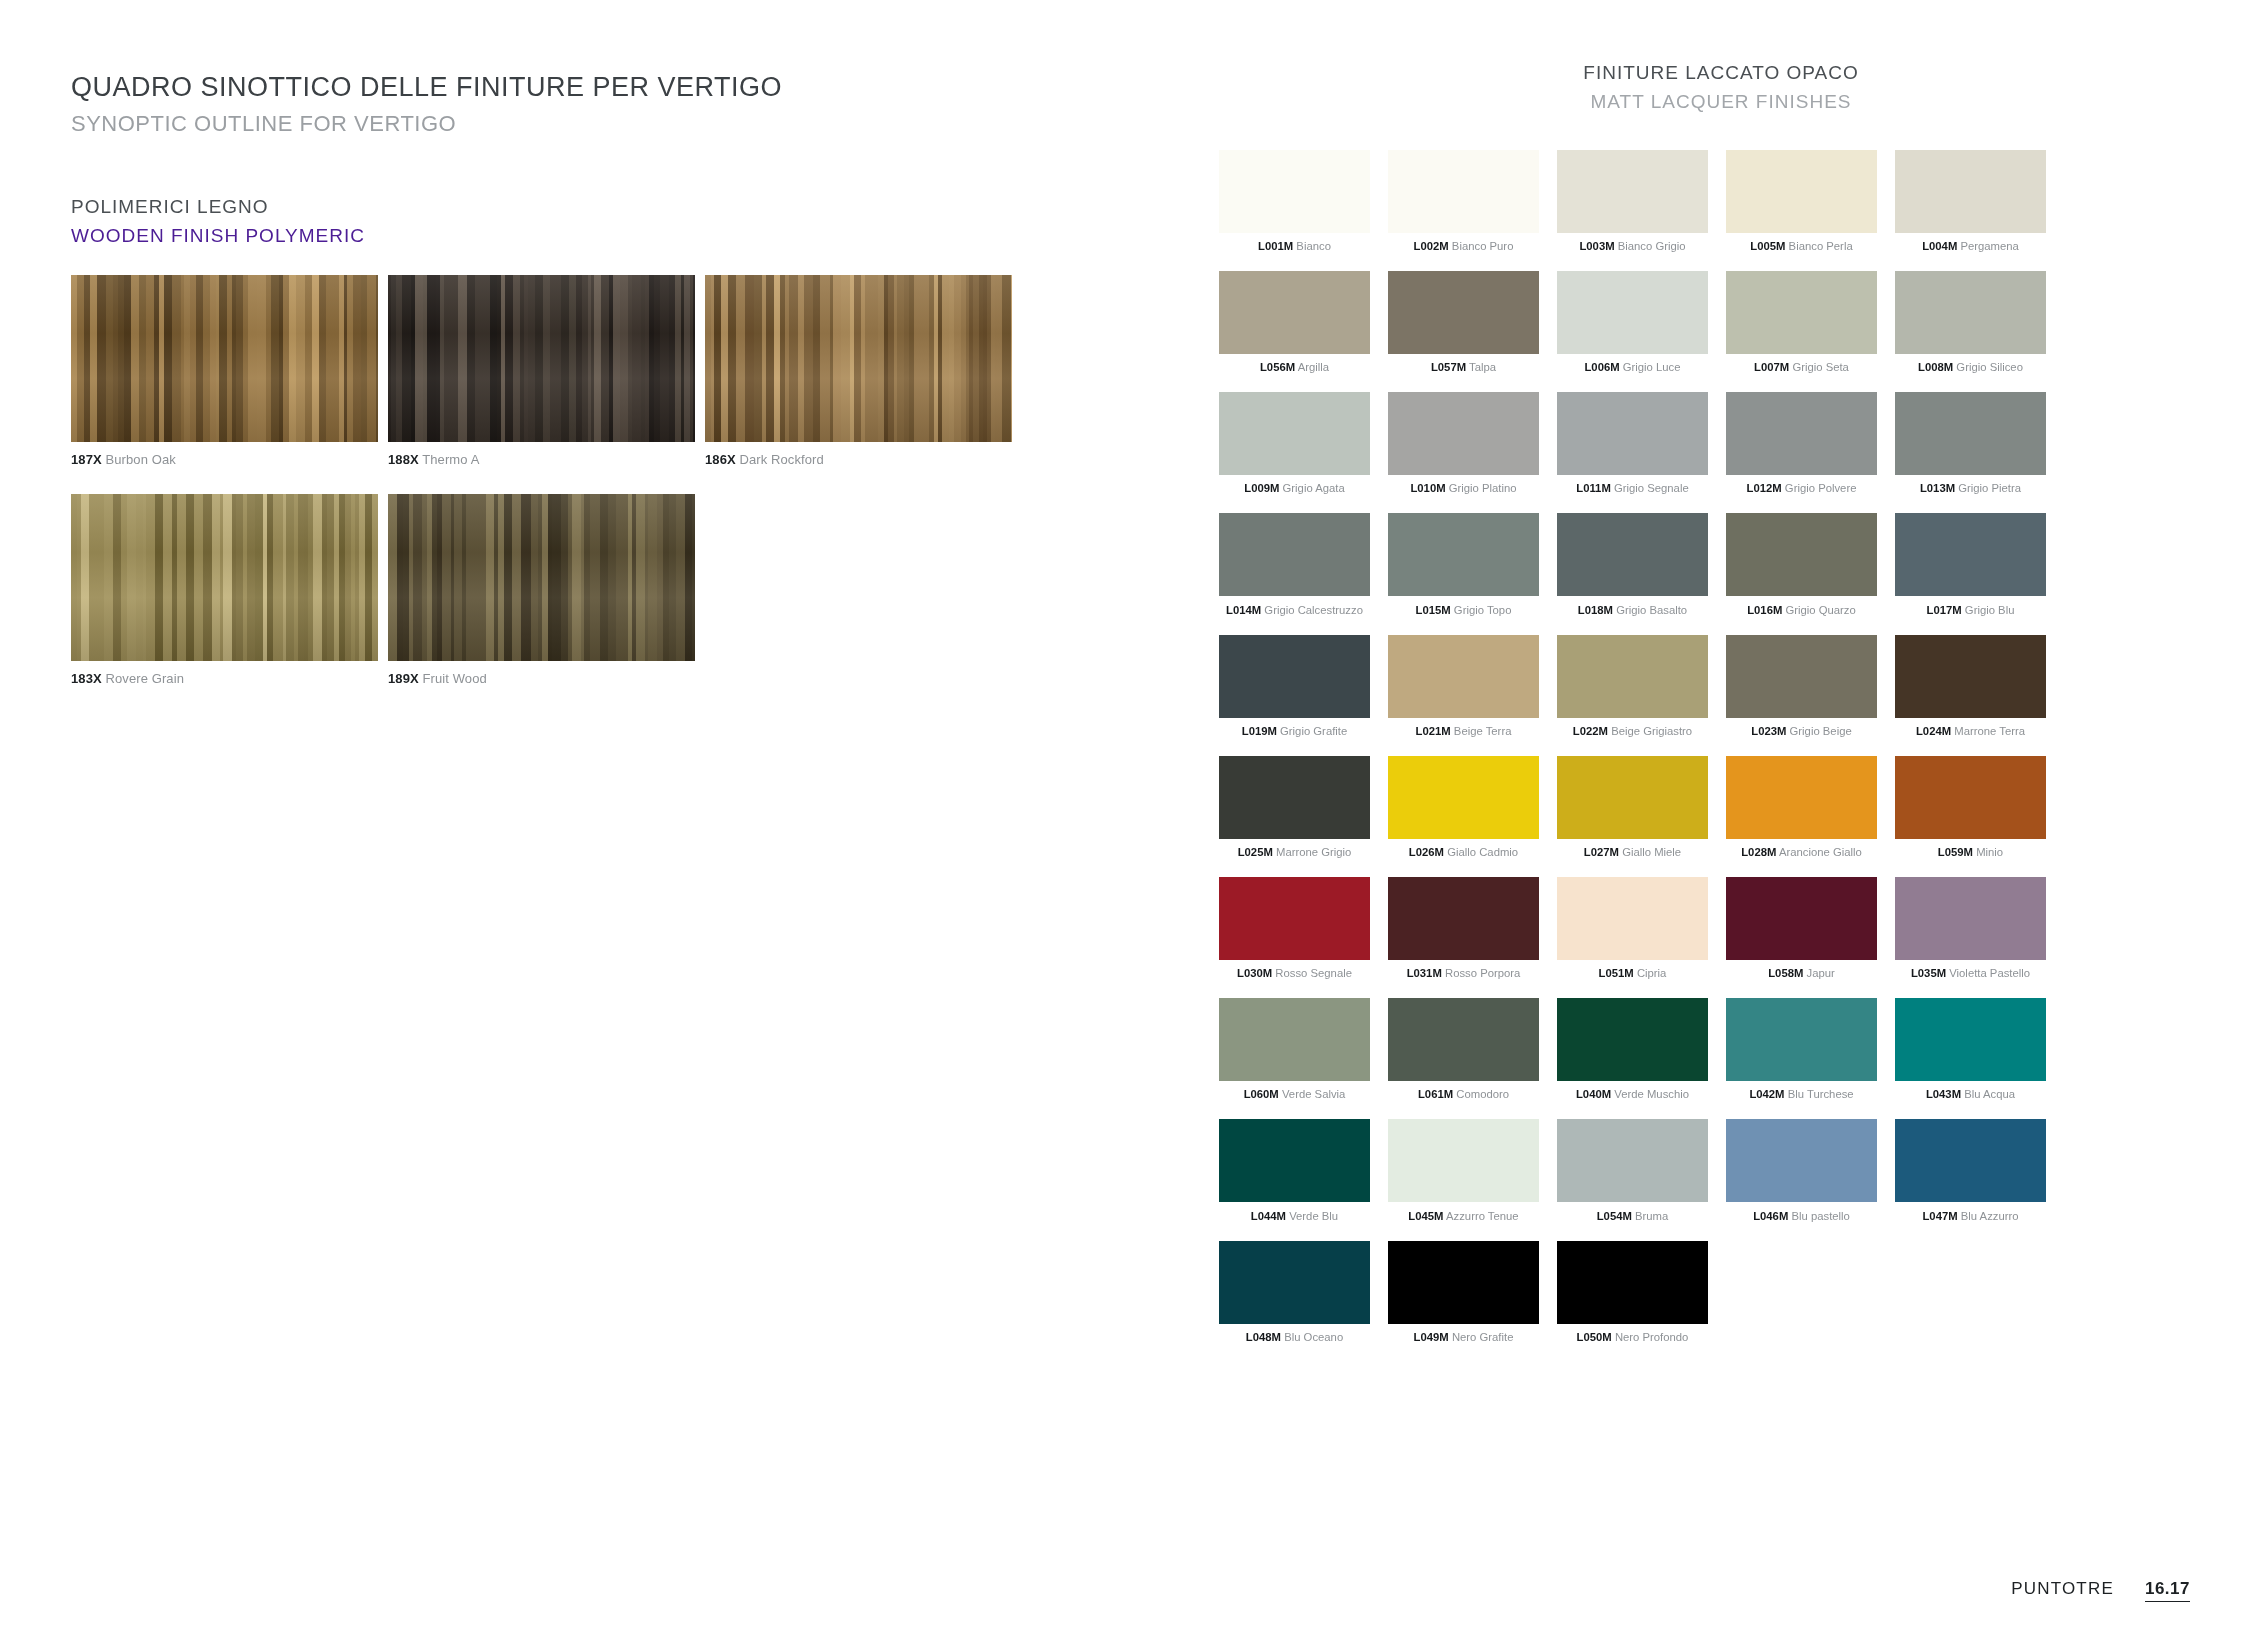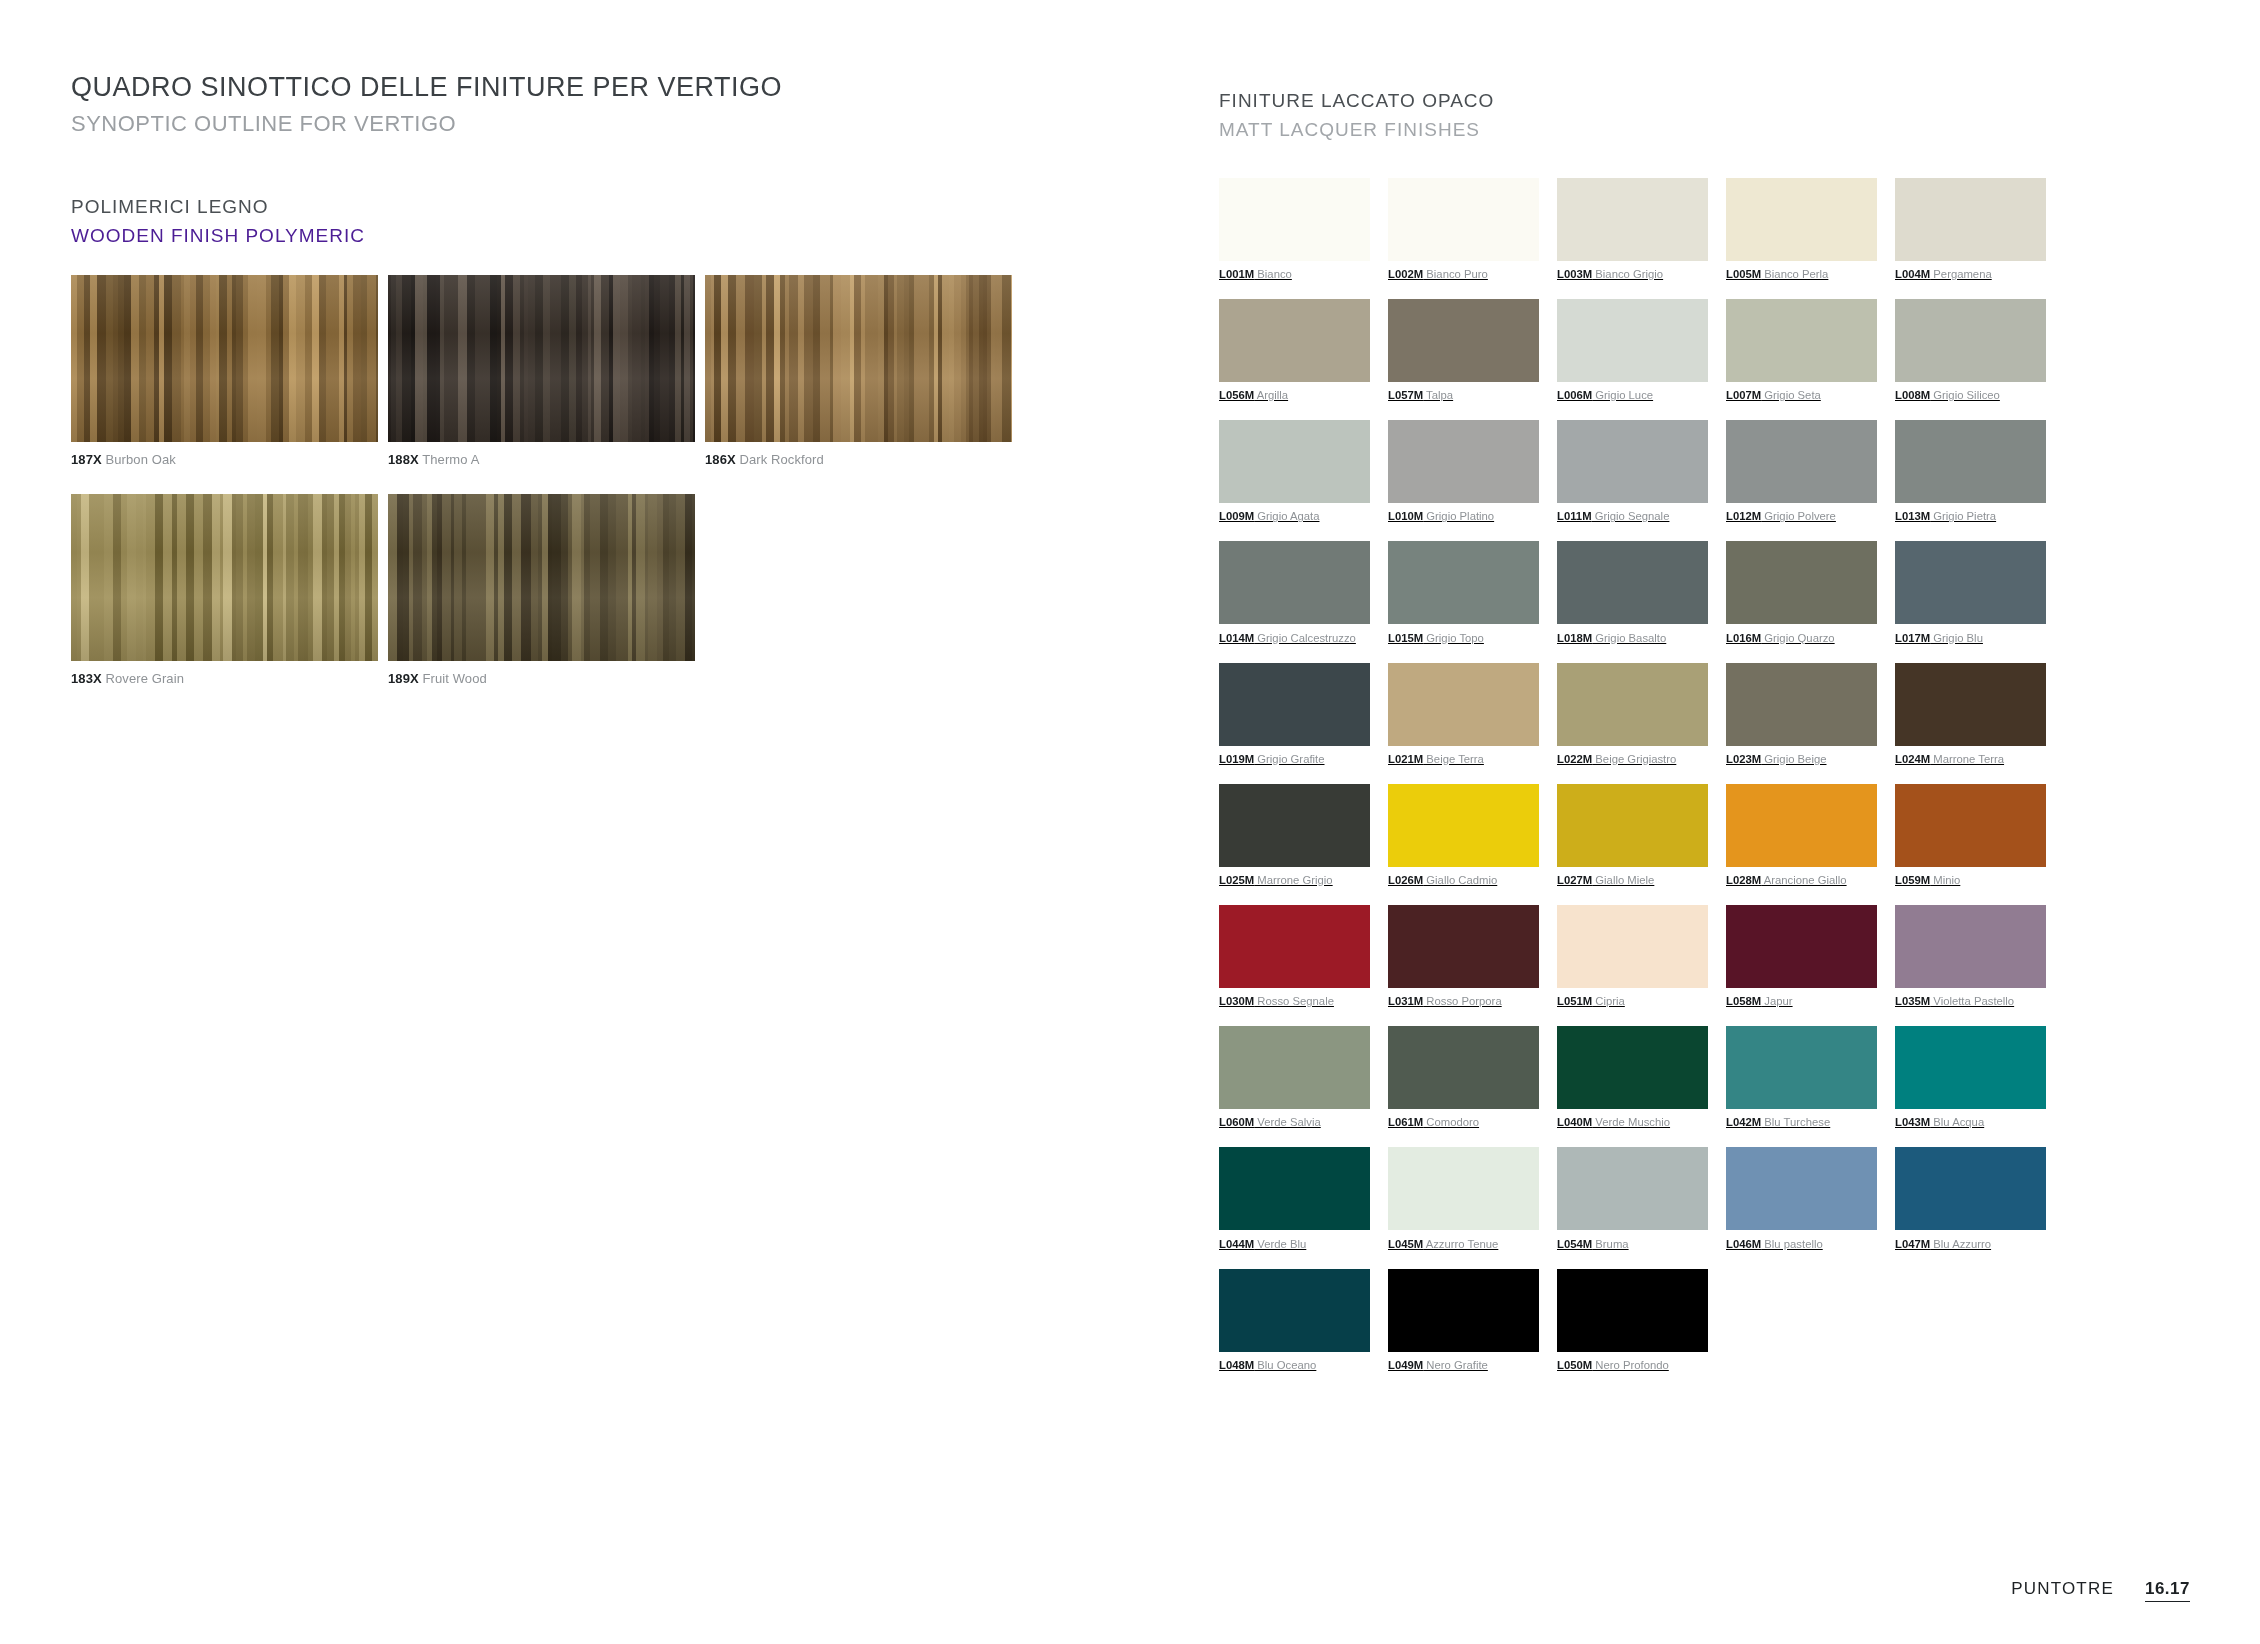--- a/index.html
+++ b/index.html
@@ -17,25 +17,25 @@
   .sec-subtitle{font-size:19px;letter-spacing:1px;color:#4c1d95;font-weight:400;line-height:1.25;margin-top:5.4px;}
 
   .wood-grid{margin-top:27px;display:flex;flex-wrap:wrap;width:995px;}
   .wood-cell{width:307px;margin-right:10px;margin-bottom:27px;}
   .wood-swatch{width:307px;height:167px;position:relative;overflow:hidden;}
   .wood-swatch .grain{position:absolute;inset:0;}
   .swatch-label{margin-top:10px;font-size:13px;color:#8e9296;letter-spacing:0.1px;white-space:nowrap;}
   .swatch-label .code{color:#1d2124;font-weight:700;}
 
   
-  .right-col{position:absolute;left:1219px;top:89px;width:1004px;}
+  .right-col{position:absolute;left:1219px;top:61px;width:1004px;text-align:center;}
   .lac-title{font-size:19px;letter-spacing:1px;color:#4a4f53;font-weight:400;line-height:1.25;}
   .lac-subtitle{font-size:19px;letter-spacing:1px;color:#a2a6aa;font-weight:400;line-height:1.25;margin-top:5.4px;}
 
-  .lac-grid{margin-top:36px;display:flex;flex-wrap:wrap;width:1013px;text-decoration:underline;}
+  .lac-grid{margin-top:36px;display:flex;flex-wrap:wrap;width:1013px;}
   .lac-cell{width:151px;margin-right:18px;margin-bottom:19px;}
   .lac-swatch{width:151px;height:83px;}
   .lac-label{margin-top:7.2px;font-size:11.3px;color:#8e9296;letter-spacing:0;white-space:nowrap;}
   .lac-label .code{color:#16191c;font-weight:700;}
 
   
   .footer{position:absolute;right:71px;bottom:43px;display:flex;align-items:baseline;gap:31px;}
   .brand{font-size:17px;letter-spacing:1.2px;color:#1d2124;}
   .pageno{font-size:17px;letter-spacing:0.5px;color:#1d2124;font-weight:700;border-bottom:1.8px solid #1d2124;padding-bottom:1.8px;}
 </style>

